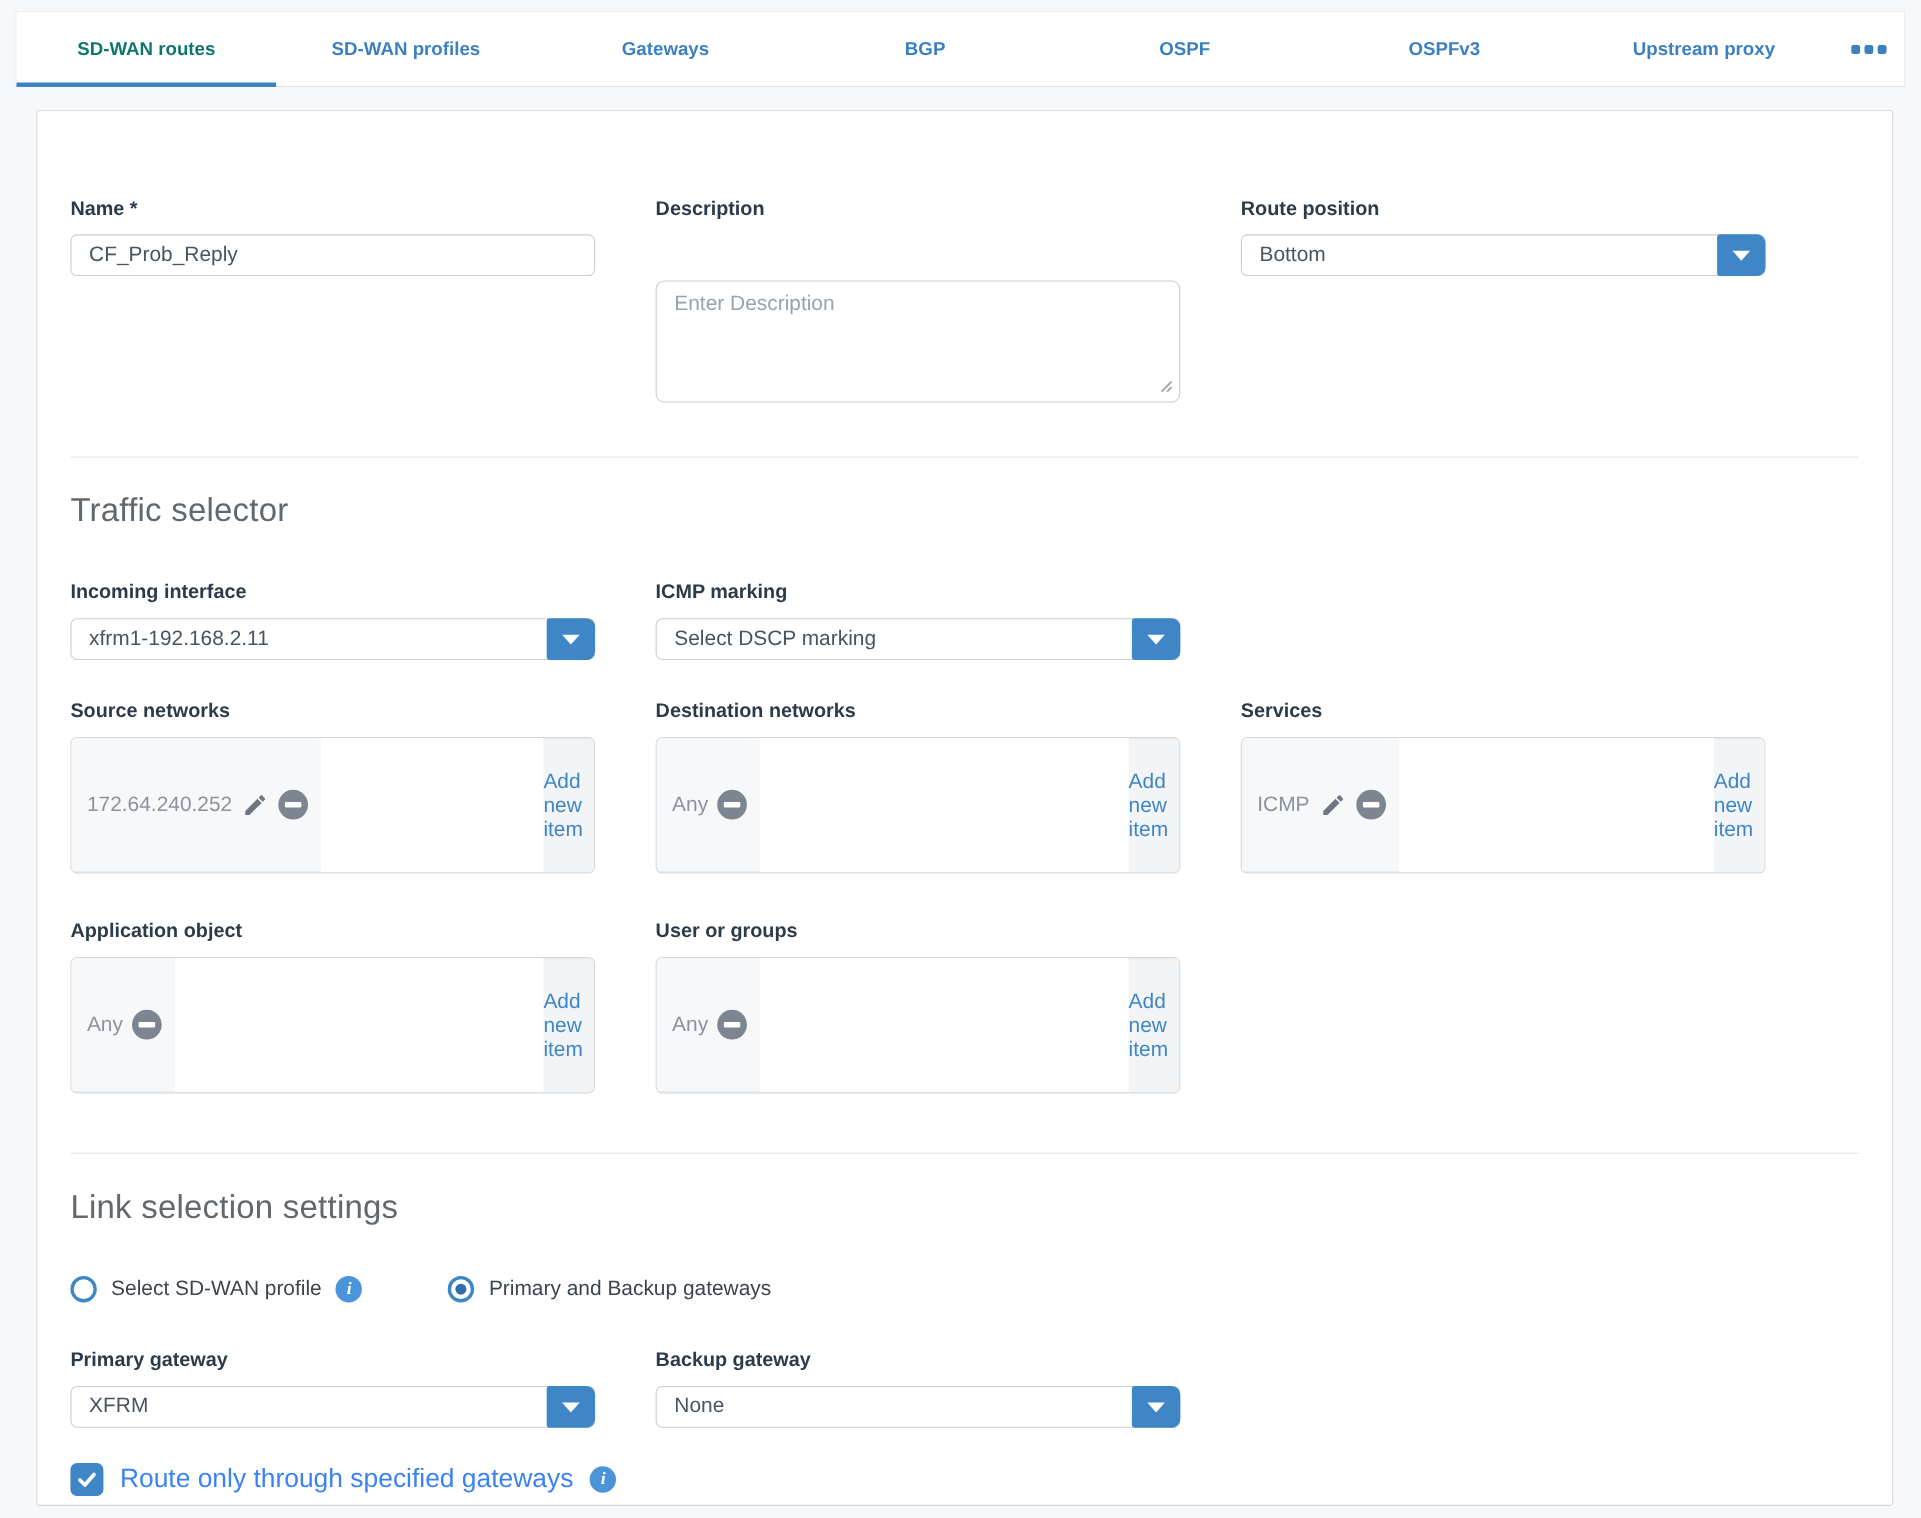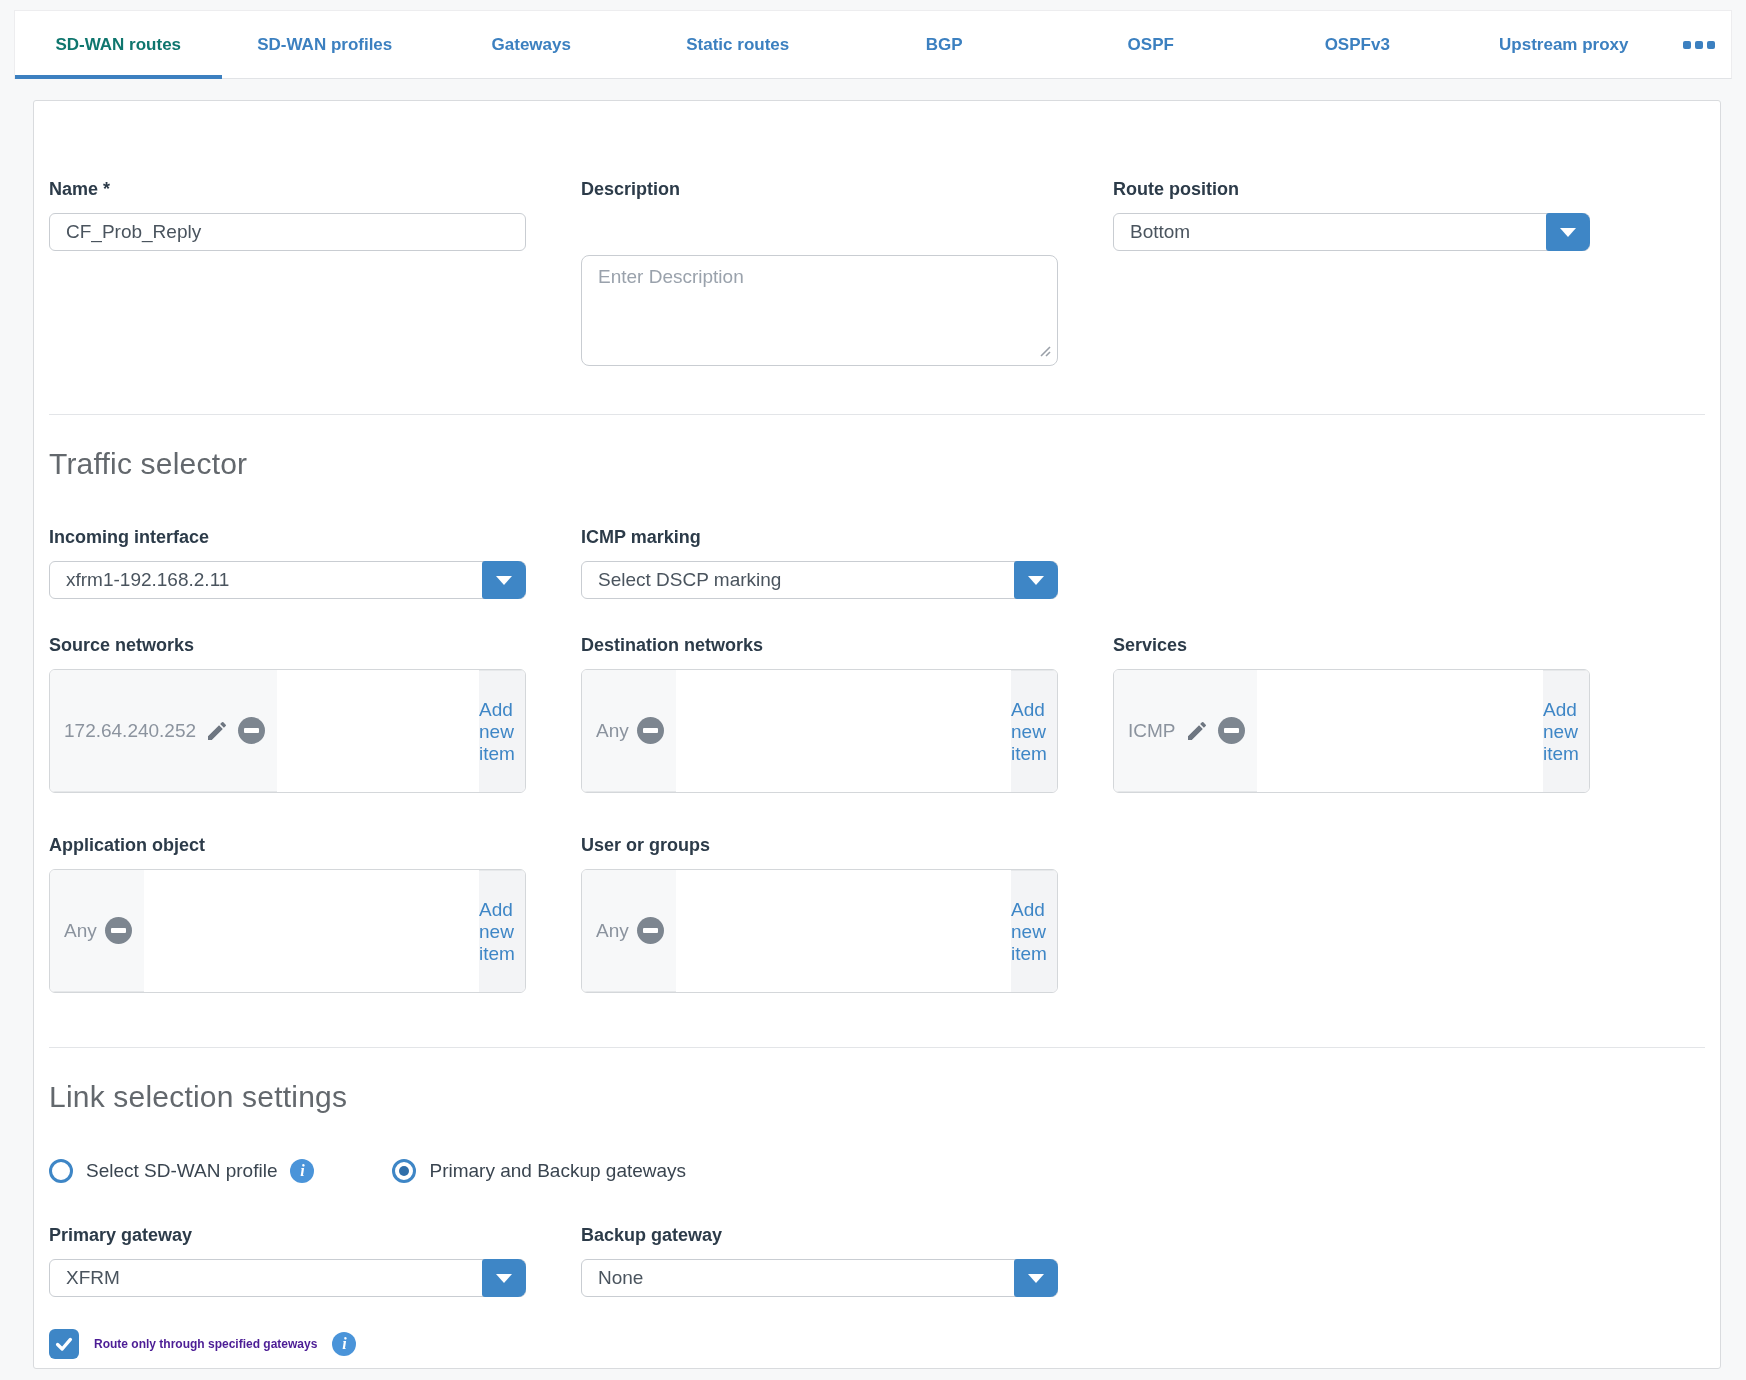--- a/index.html
+++ b/index.html
@@ -11,21 +11,21 @@
     display:flex; align-items:stretch; }
   .tab { flex:1 1 0; display:flex; align-items:center; justify-content:center;
     font-size:17px; font-weight:700; color:#3c80c0; cursor:pointer; position:relative; white-space:nowrap; }
   .tab.active { color:#0f766e; }
   .tab.active::after { content:''; position:absolute; left:0; right:0; bottom:-1px; height:4px; background:#3c80c0; }
   .tab-more { flex:0 0 64px; display:flex; align-items:center; justify-content:center; gap:4px; cursor:pointer; }
   .tab-more i { display:block; width:8px; height:8px; border-radius:2px; background:#3c80c0; }
 
   
   .card { position:absolute; left:33px; top:100px; width:1688px; height:1269px;
-    background:#ffffff; border:1px solid #d9dbde; border-radius:3px; padding:0 15px; }
+    background:#ffffff; border:1px solid #d9dbde; border-radius:3px; padding:0 30px; }
 
   .grid3 { display:grid; grid-template-columns:477px 477px 477px; column-gap:55px; align-items:start; }
 
   .field-label { font-size:18px; font-weight:700; color:#2c3b49; margin-bottom:13px; }
 
   .text-input { width:100%; height:38px; border:1px solid #c9cdd2; border-radius:6px;
     padding:0 16px; font-size:19px; color:#4a545e; font-family:inherit; background:#fff; outline:none; }
 
   .textarea-wrap { position:relative; width:100%; }
   textarea.text-area { width:100%; height:111px; border:1px solid #c9cdd2; border-radius:8px;
@@ -66,21 +66,21 @@
   .radio { width:24px; height:24px; border:3px solid #3e86c6; border-radius:50%; background:#fff; position:relative; cursor:pointer; flex:0 0 auto; }
   .radio.checked::after { content:''; position:absolute; left:4px; top:4px; width:10px; height:10px; border-radius:50%; background:#2f6ea9; }
   .radio-label { font-size:19px; color:#3a4550; }
 
   .info-icon { width:24px; height:24px; border-radius:50%; background:#4a94d9; color:#fff;
     display:inline-flex; align-items:center; justify-content:center;
     font-family:"Liberation Serif", serif; font-style:italic; font-weight:700; font-size:16px; cursor:pointer; flex:0 0 auto; }
 
   .check-row { display:flex; align-items:center; gap:15px; }
   .checkbox { width:30px; height:30px; border-radius:6px; background:#3e86c6; display:flex; align-items:center; justify-content:center; cursor:pointer; flex:0 0 auto; }
-  .check-label { font-size:12px; font-weight:700; color:#4c1d95; }
+  .check-label { font-size:24px; font-weight:400; color:#3b82f6; }
 
   
   .mt-row1 { margin-top:78px; }
   .mt-div1 { margin-top:44px; }
   .mt-h1   { margin-top:32px; }
   .mt-row2 { margin-top:46px; }
   .mt-row3 { margin-top:36px; }
   .mt-row4 { margin-top:42px; }
   .mt-div2 { margin-top:54px; }
   .mt-h2   { margin-top:32px; }
@@ -88,21 +88,20 @@
   .mt-row5 { margin-top:42px; }
   .mt-check{ margin-top:32px; }
 </style>
 </head>
 <body>
 
 <nav class="tabbar">
   <div class="tab active">SD-WAN routes</div>
   <div class="tab">SD-WAN profiles</div>
   <div class="tab">Gateways</div>
-  <div class="tab">Static routes</div>
   <div class="tab">BGP</div>
   <div class="tab">OSPF</div>
   <div class="tab">OSPFv3</div>
   <div class="tab">Upstream proxy</div>
   <div class="tab-more">
     <i></i>
       <i></i>
       <i></i>
   </div>
 </nav>

